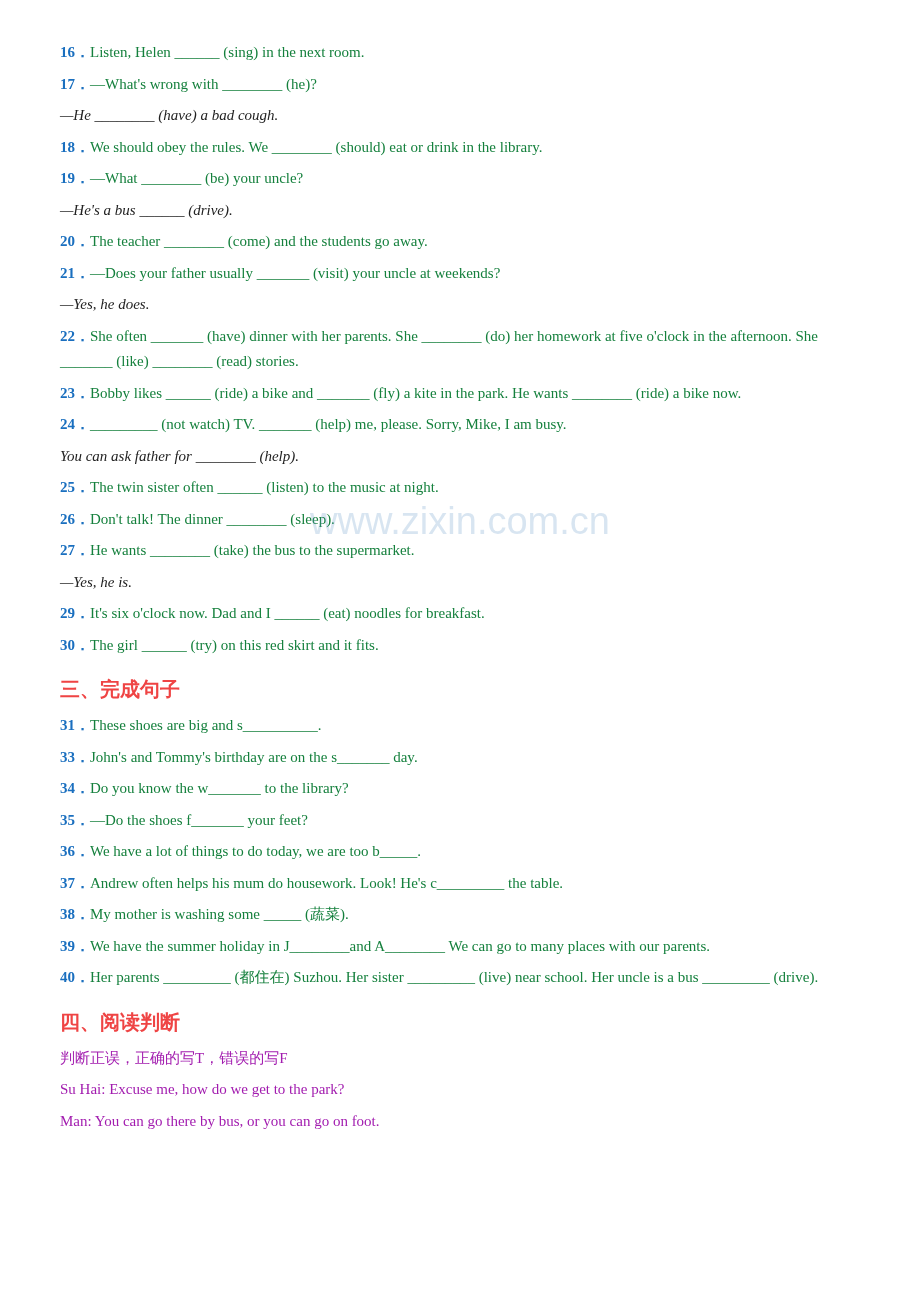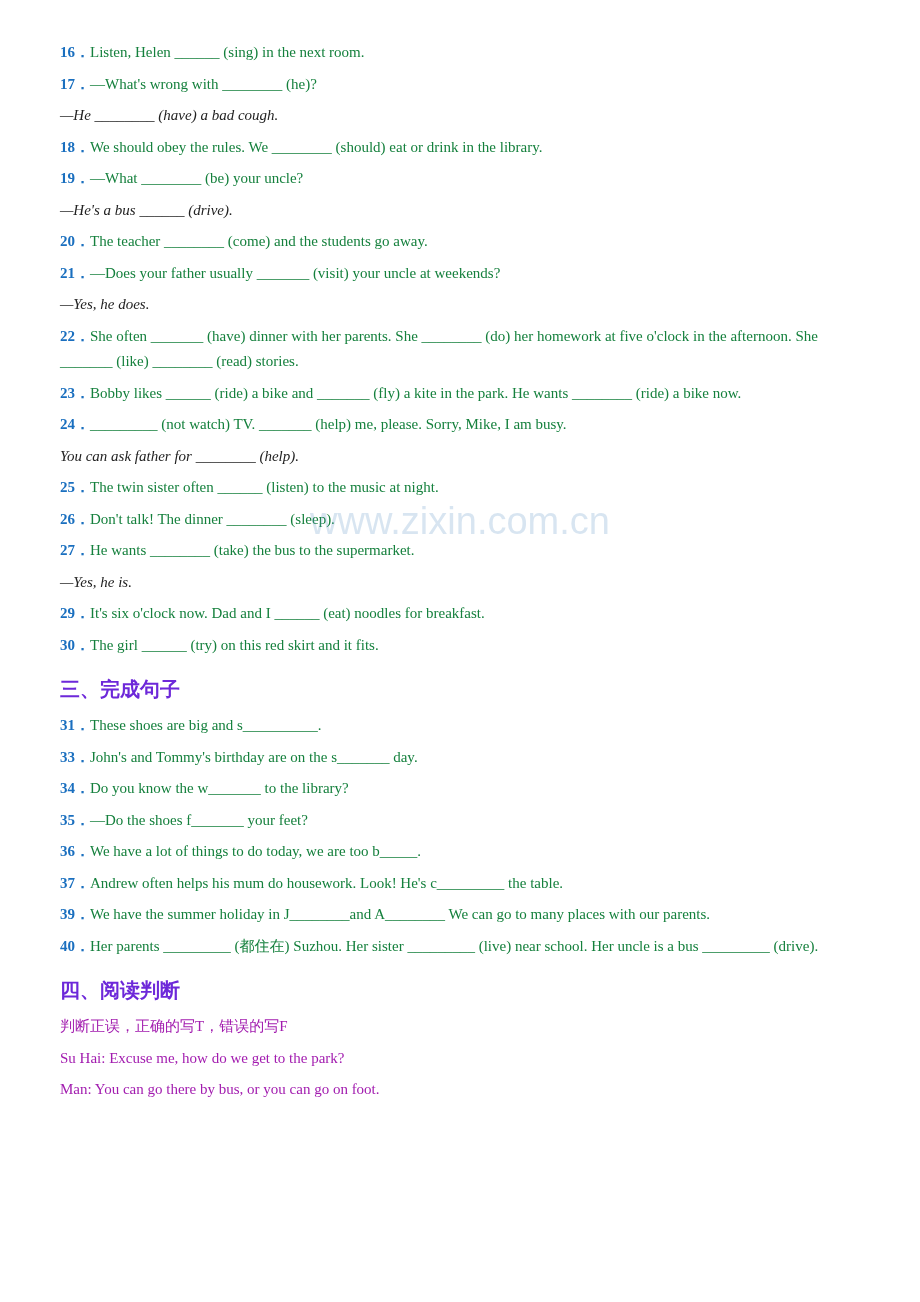--- a/index.html
+++ b/index.html
@@ -30,21 +30,21 @@
     }
     .continuation {
       margin-left: 0;
       line-height: 1.7;
       margin-bottom: 6px;
       font-style: italic;
     }
     .section-title {
       font-size: 20px;
       font-weight: bold;
-      color: #6d28d9;
+      color: #ef4444;
       margin-top: 18px;
       margin-bottom: 10px;
     }
     .section-intro {
       color: #a21caf;
       line-height: 1.7;
       margin-bottom: 6px;
     }
     .watermark {
       position: absolute;
@@ -93,20 +93,21 @@
     </div>
 
   <div class="section-title">三、完成句子</div>
   <div id="section3-container">
       <div class="question-item"><span class="question-number">31．</span><span class="question-text">These shoes are big and s__________.</span></div>
       <div class="question-item"><span class="question-number">33．</span><span class="question-text">John's and Tommy's birthday are on the s_______ day.</span></div>
       <div class="question-item"><span class="question-number">34．</span><span class="question-text">Do you know the w_______ to the library?</span></div>
       <div class="question-item"><span class="question-number">35．</span><span class="question-text">—Do the shoes f_______ your feet?</span></div>
       <div class="question-item"><span class="question-number">36．</span><span class="question-text">We have a lot of things to do today, we are too b_____.</span></div>
       <div class="question-item"><span class="question-number">37．</span><span class="question-text">Andrew often helps his mum do housework. Look! He's c_________ the table.</span></div>
+      <div class="question-item"><span class="question-number">38．</span><span class="question-text">My mother is washing some _____ (蔬菜).</span></div>
       <div class="question-item"><span class="question-number">39．</span><span class="question-text">We have the summer holiday in J________and A________ We can go to many places with our parents.</span></div>
       <div class="question-item"><span class="question-number">40．</span><span class="question-text">Her parents _________ (都住在) Suzhou. Her sister _________ (live) near school. Her uncle is a bus _________ (drive).</span></div>
     </div>
 
   <div class="section-title">四、阅读判断</div>
   <div class="section-intro">判断正误，正确的写T，错误的写F</div>
   <div id="section4-dialogue">
       <div class="section-intro">Su Hai: Excuse me, how do we get to the park?</div>
       <div class="section-intro">Man: You can go there by bus, or you can go on foot.</div>
     </div>

